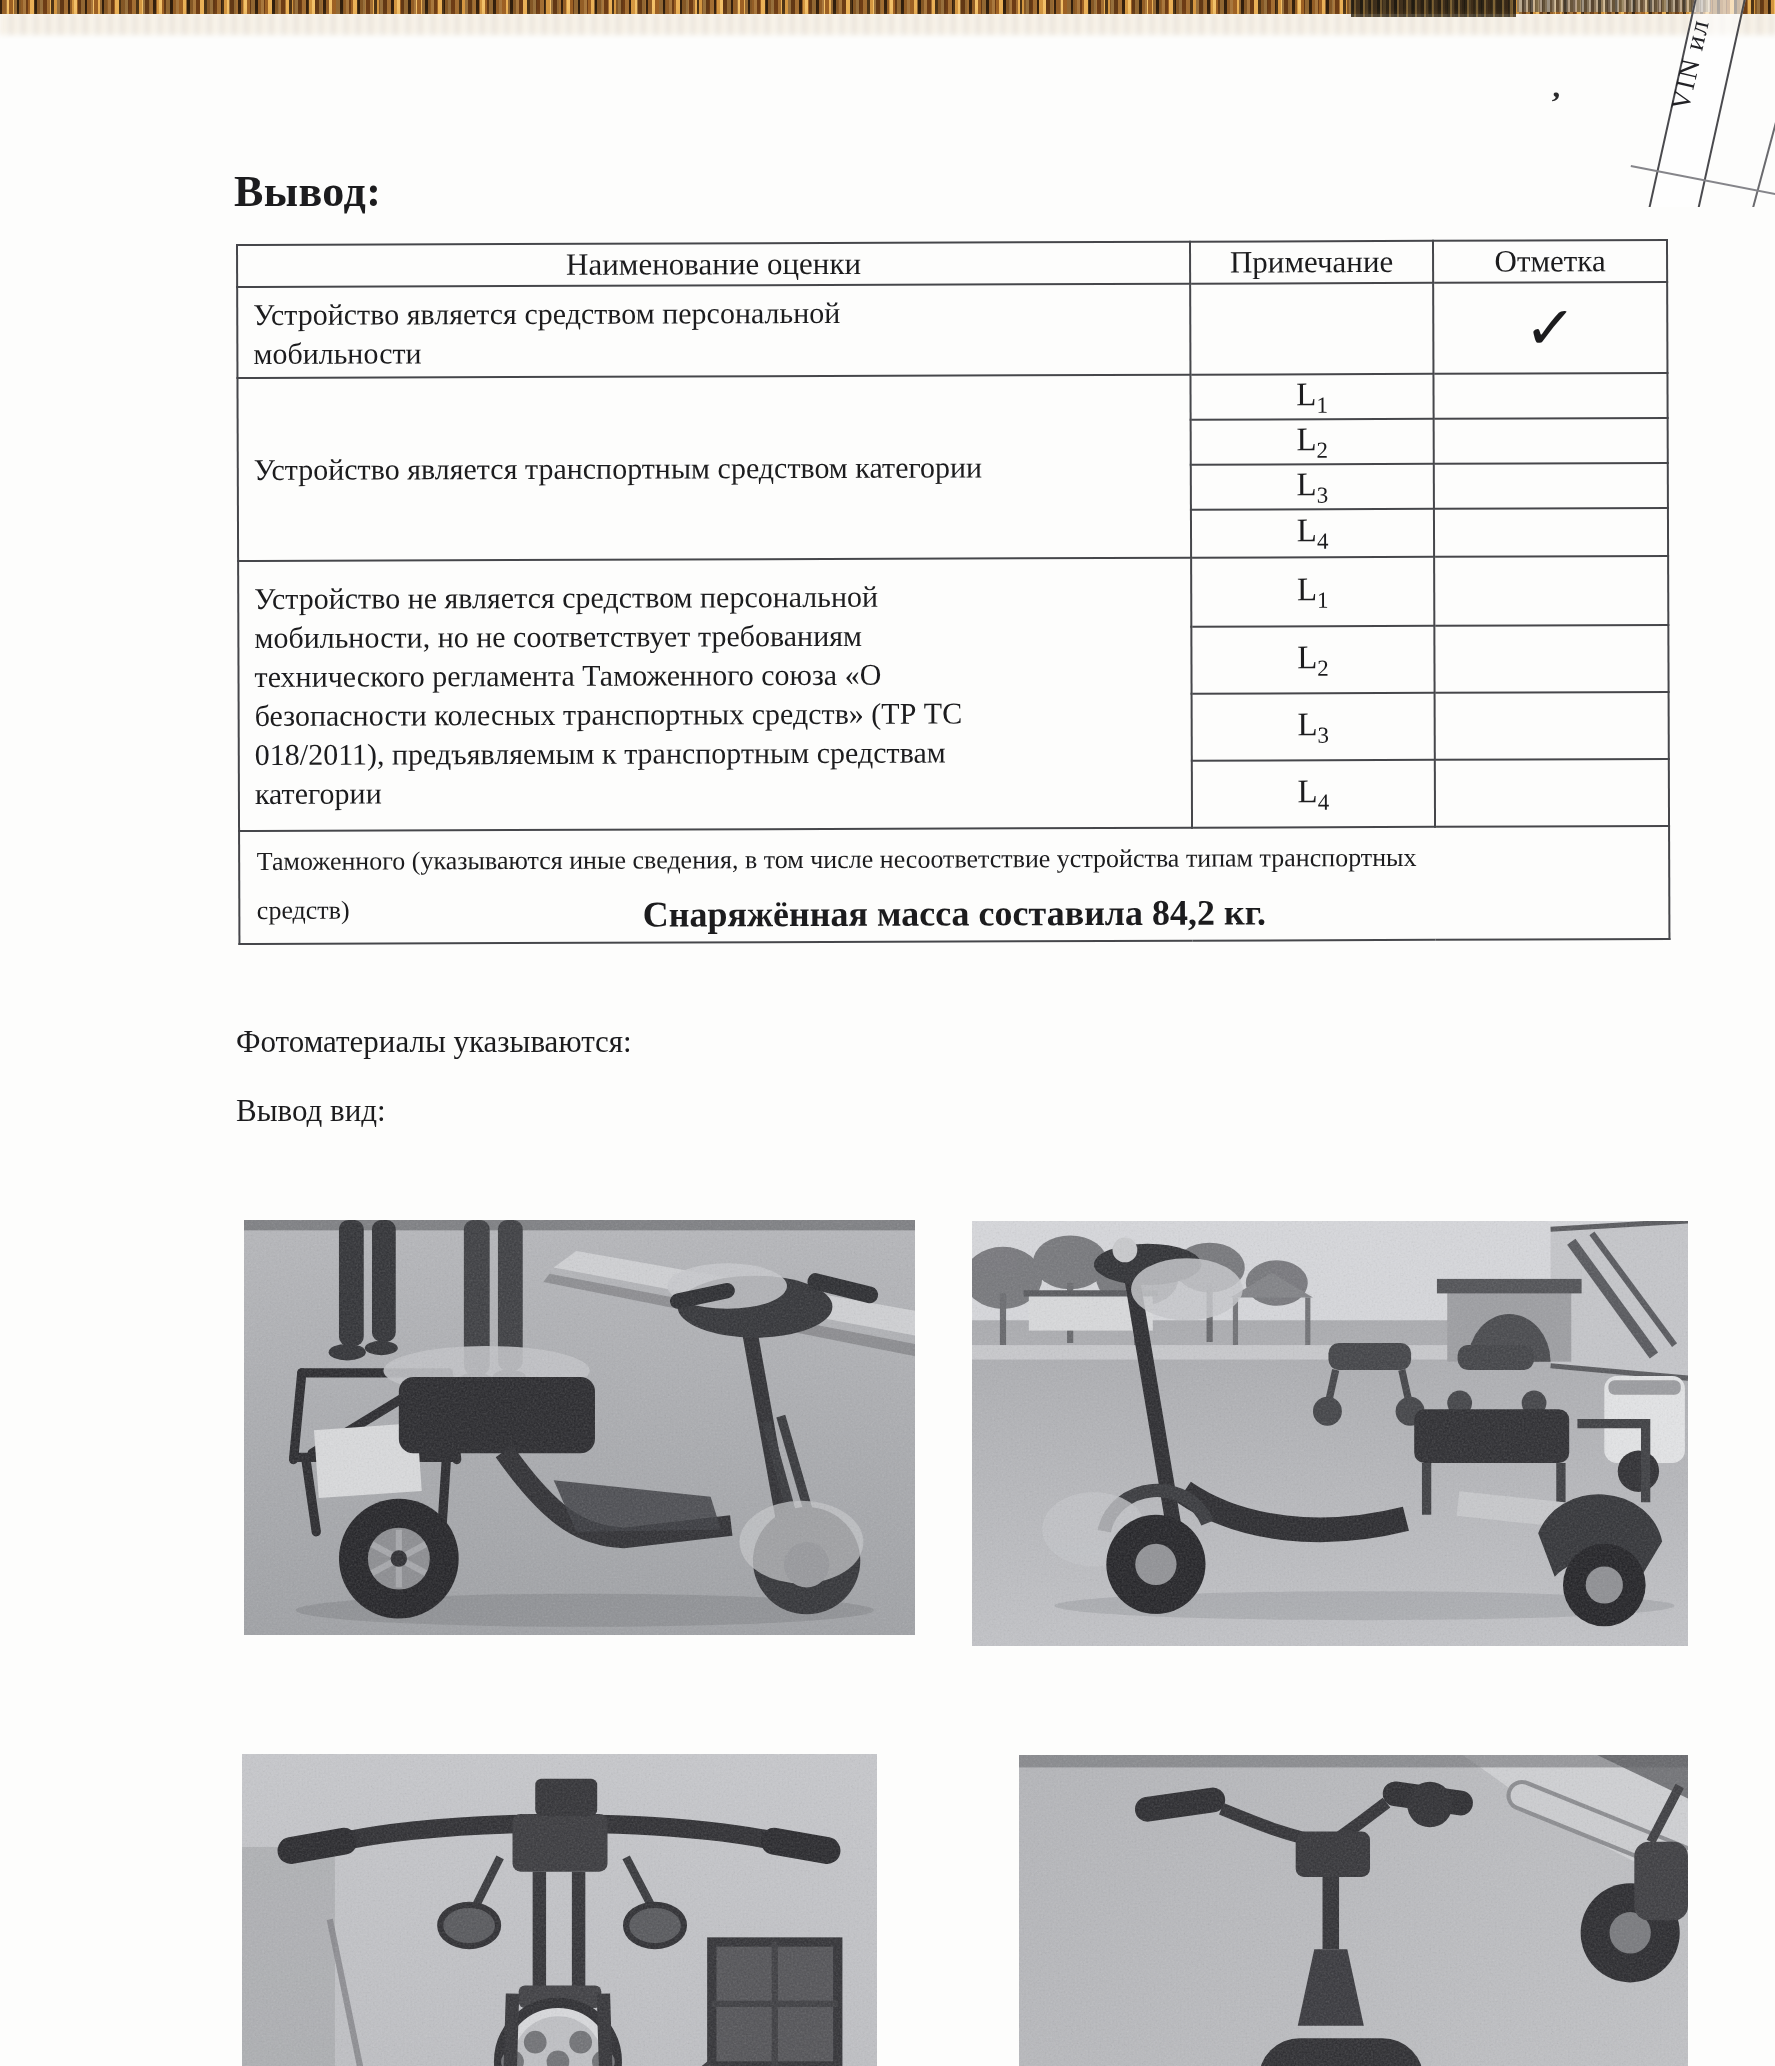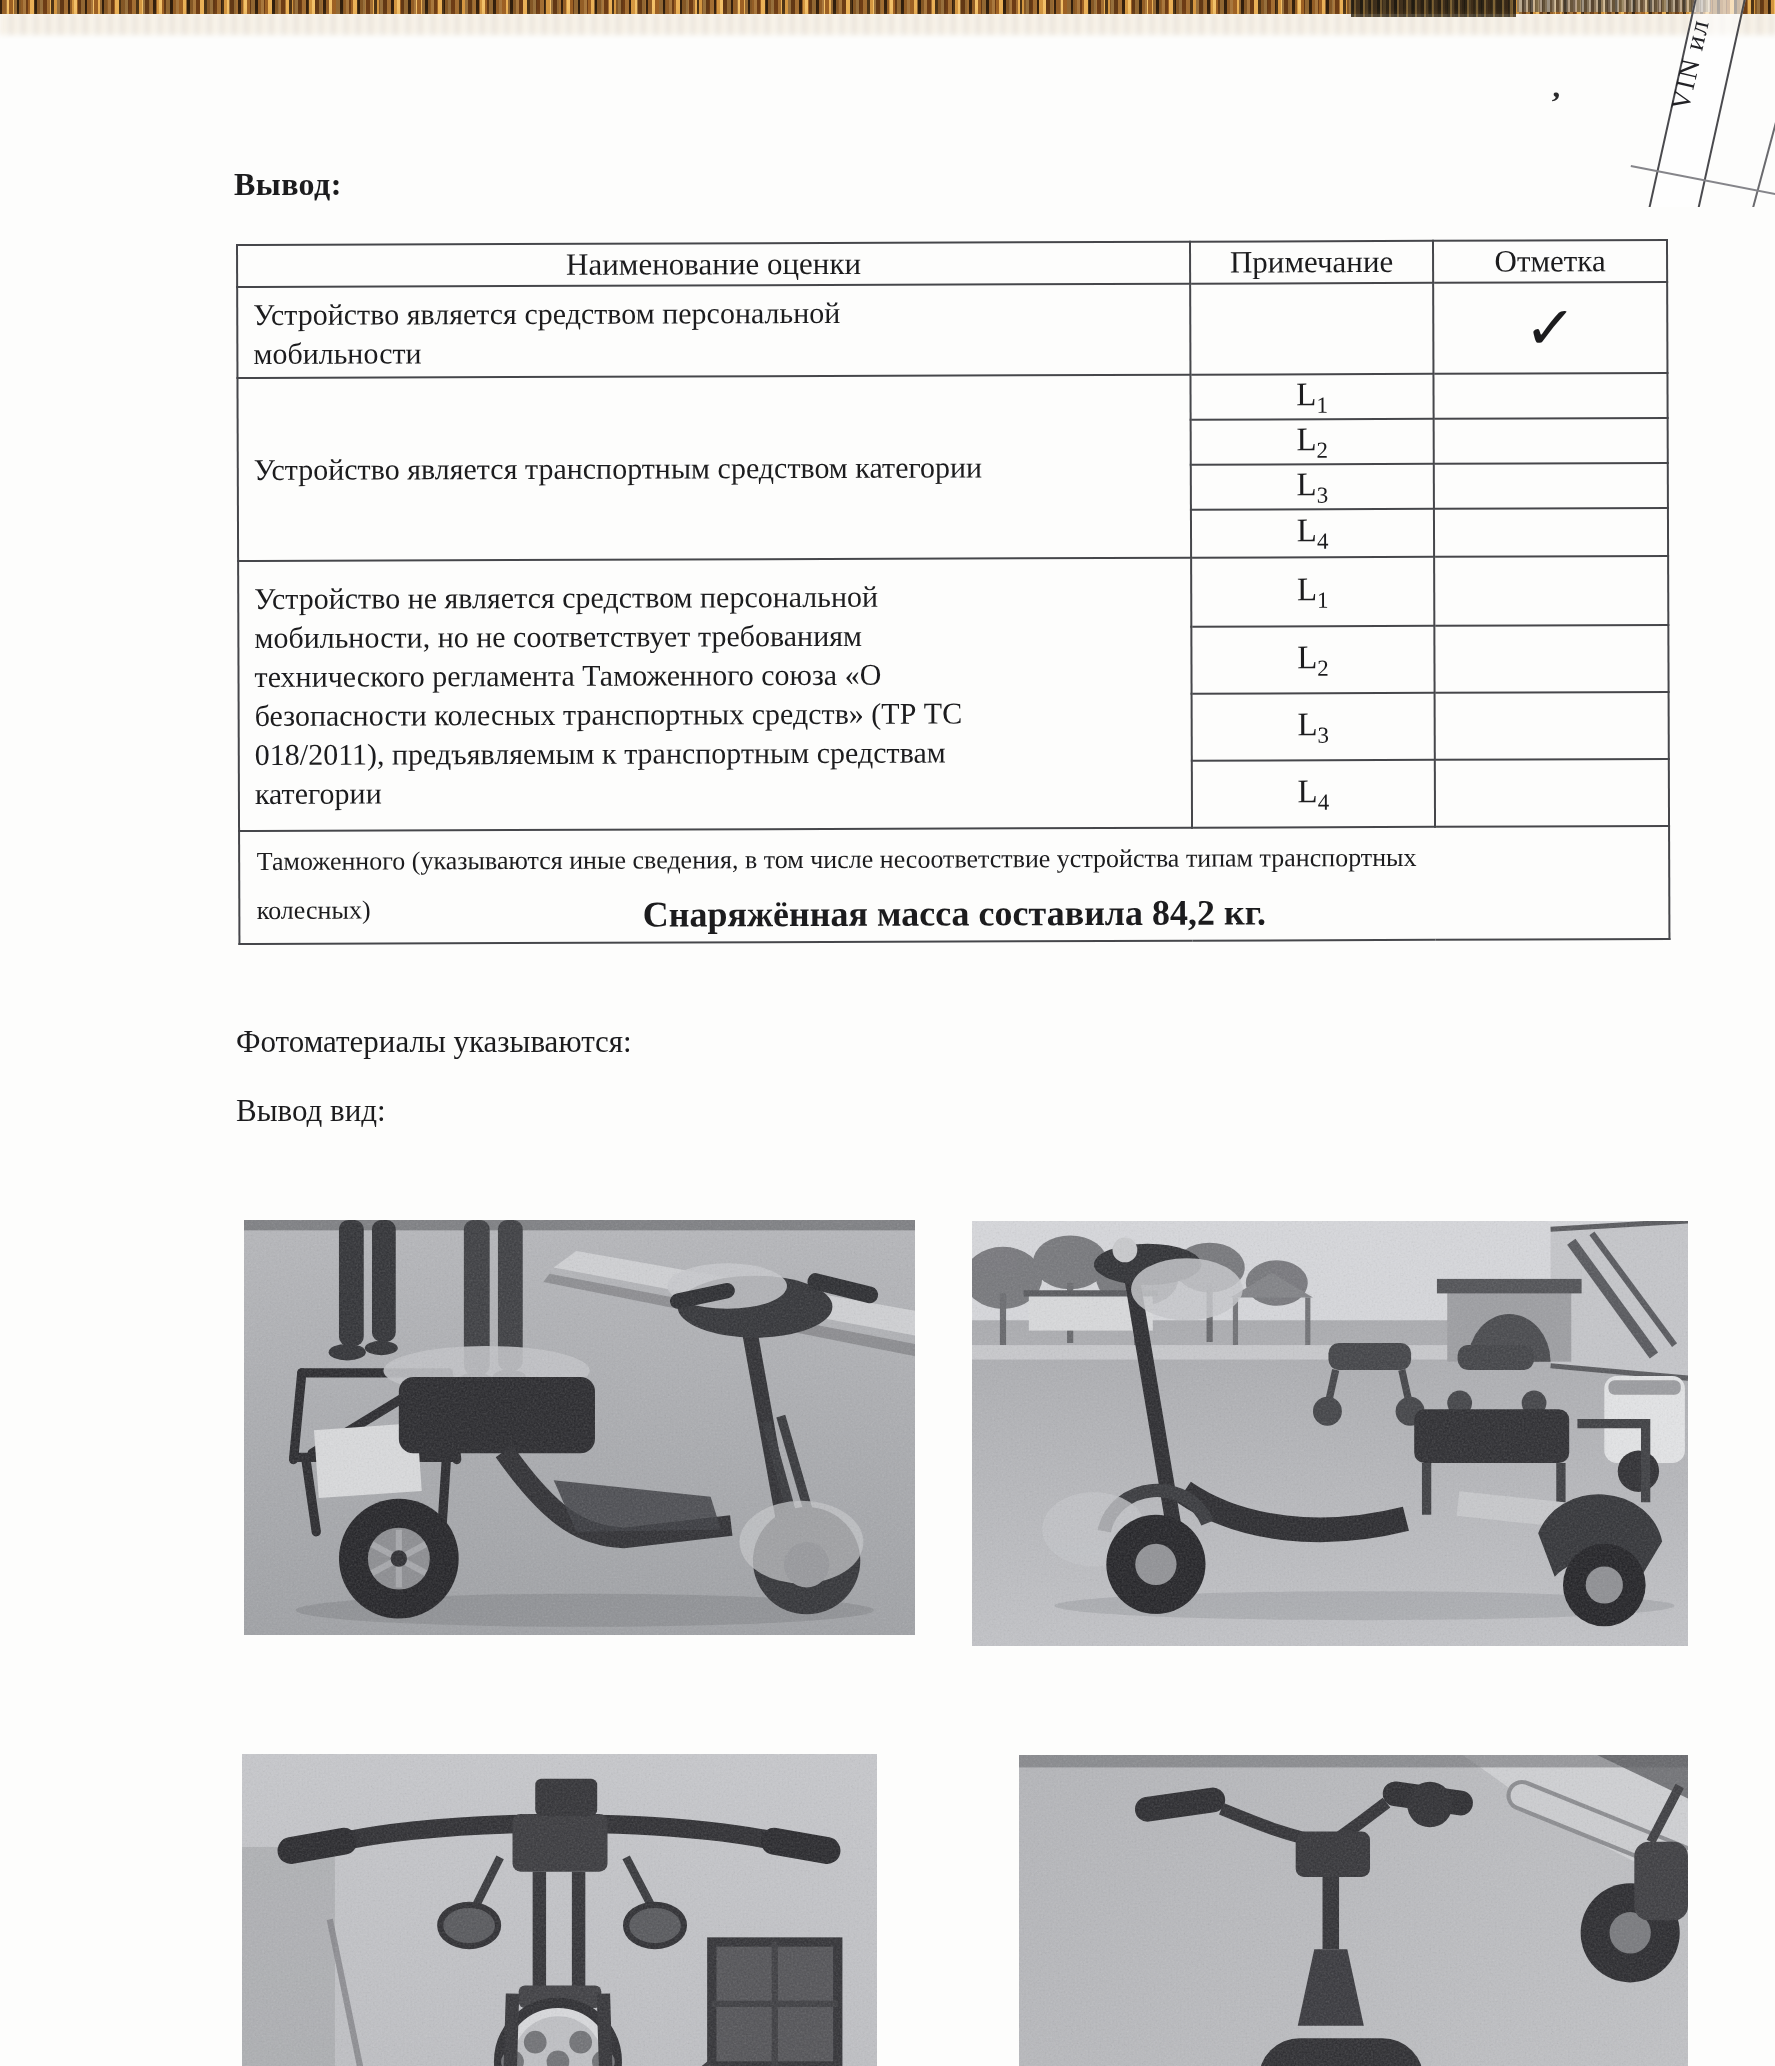--- a/index.html
+++ b/index.html
@@ -31,21 +31,21 @@
     border-left:2.5px solid #6a6a6e;transform:rotate(15deg);transform-origin:top left;}
   .corner-bottom{position:absolute;left:36px;top:165px;width:157px;height:0;
     border-top:2.1px solid #85858a;transform:rotate(11deg);transform-origin:left top;}
   .corner-text{position:absolute;left:49px;top:49px;font-size:27px;letter-spacing:1.7px;
     transform:rotate(-77deg);color:#222226;white-space:nowrap;}
 
   .stray-mark{position:absolute;left:1550px;top:85px;font-size:31px;font-weight:bold;
     transform:rotate(7deg);color:#2a2a2c;}
 
   
-  .conclusion{position:absolute;left:234px;top:166px;font-size:32px;font-weight:bold;letter-spacing:0.4px;}
+  .conclusion{position:absolute;left:234px;top:166px;font-size:44px;font-weight:bold;letter-spacing:0.4px;}
   .sec-label{position:absolute;left:236px;font-size:31px;}
   .photos-label{top:1024px;}
   .view-label{top:1093px;}
 
   
   .eval-table{position:absolute;left:236px;top:244px;width:1430px;border-collapse:collapse;
     table-layout:fixed;transform:rotate(-0.2deg);transform-origin:left top;}
   .eval-table td,.eval-table th{border:2.5px solid #46474b;padding:0;vertical-align:middle;
     font-weight:normal;overflow:hidden;}
   .eval-table .hrow th{font-size:31px;text-align:center;height:40px;}
@@ -188,21 +188,21 @@
     </tr>
     <tr style="height:67px">
       <td class="cat">
         <span>L</span><sub>4</sub>
       </td>
       <td class="mark"></td>
     </tr>
     <tr style="height:113px">
       <td class="notecell" colspan="3">
         <div class="note-line1"><span>Таможенного</span> <span>(указываются иные сведения, в том числе несоответствие устройства типам транспортных</span></div>
-        <div class="note-line2"><span>колесных)</span></div>
+        <div class="note-line2"><span>средств)</span></div>
         <span class="note-value">Снаряжённая масса составила 84,2 кг.</span>
       </td>
     </tr>
   </tbody>
     </table>
 
   <div class="sec-label photos-label">Фотоматериалы указываются:</div>
   <div class="sec-label view-label">Вывод вид:</div>
 
   <div class="photo photo1">

